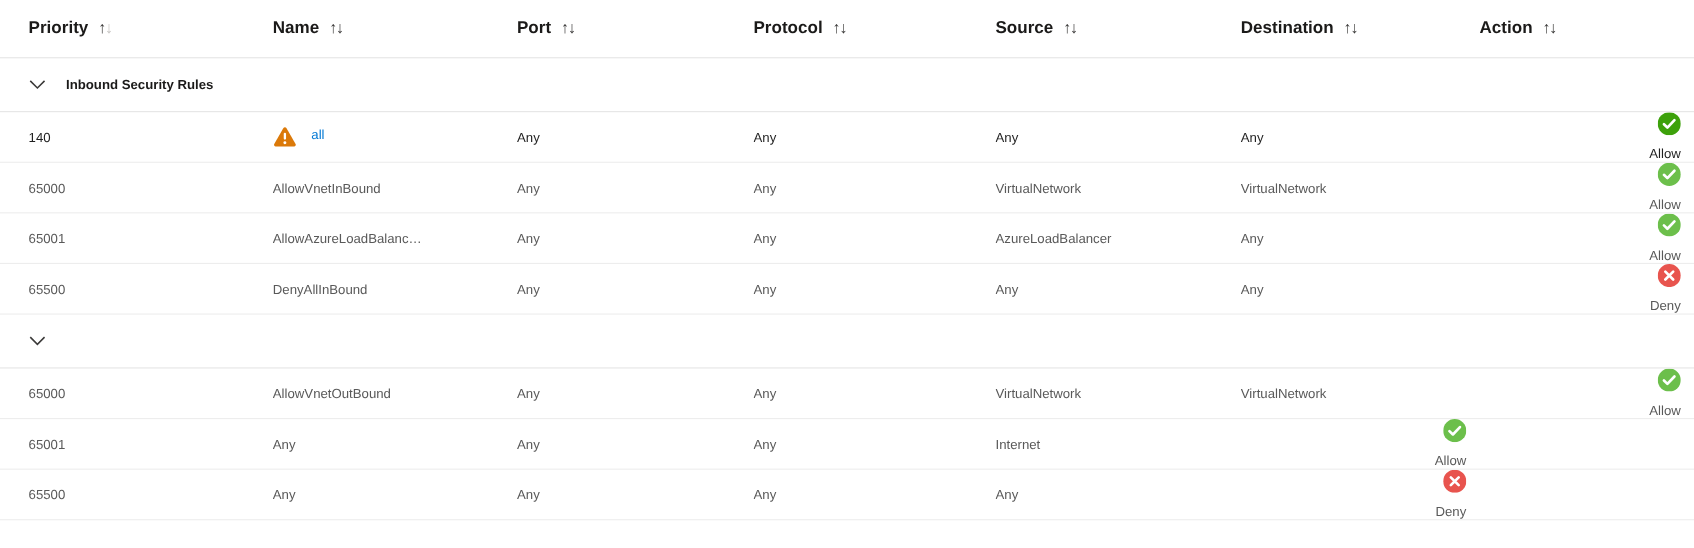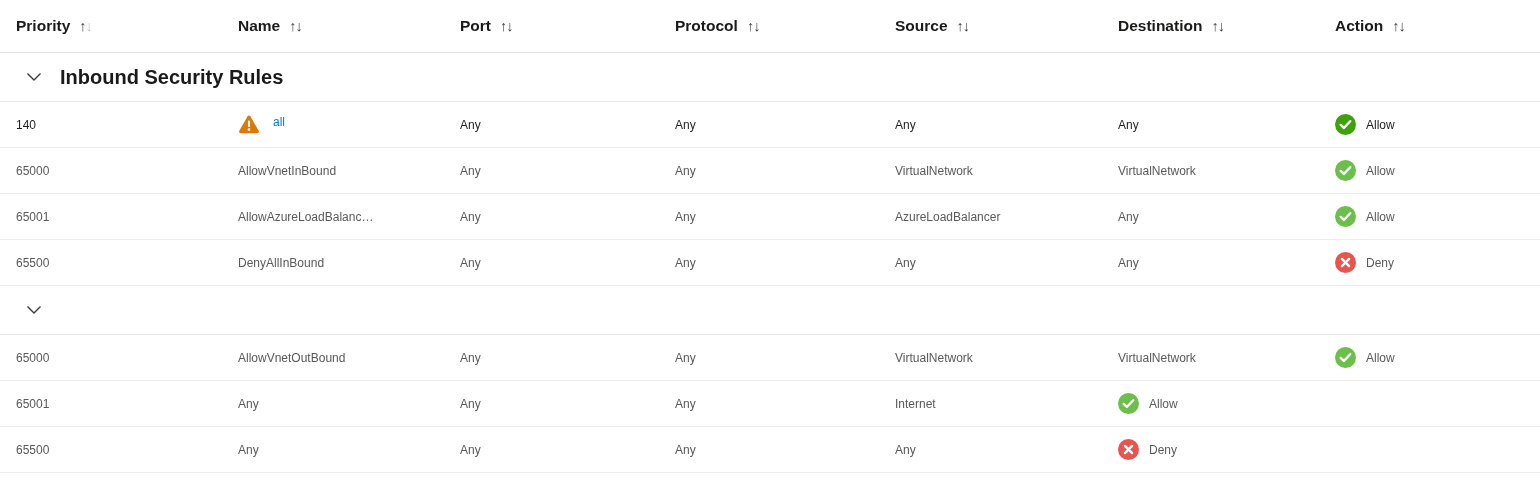--- a/index.html
+++ b/index.html
@@ -3,49 +3,49 @@
 <meta charset="utf-8">
 <style>
   * { box-sizing: border-box; }
   html,body { margin:0; padding:0; background:#ffffff; }
   body { font-family:"Liberation Sans", sans-serif; color:#1b1a19; }
   .table-wrap { width:1540px; height:498px; background:#fff; overflow:hidden; }
 
   .grid-row {
     display:grid;
     grid-template-columns: 222px 222px 215px 220px 223px 217px 195px;
-    padding-left:16px;
+    padding-left:26px;
     align-items:center;
   }
 
   
   .header-row { height:53px; border-bottom:1px solid #e5e5e5; }
   .th { display:flex; align-items:center; gap:9px; cursor:pointer; }
   .th-label { font-weight:700; font-size:15.5px; color:#1b1a19; }
   .sort-arrows { font-size:14.5px; color:#3b3a39; white-space:nowrap; }
   .arrow-up, .arrow-down { display:inline-block; }
   .arrow-down { margin-left:-1px; }
   .arrow-down.dim { color:#c8c6c4; }
 
   
   .group-header { height:49px; display:flex; align-items:center; gap:17px;
     padding-left:26px; border-bottom:1px solid #e5e5e5; cursor:pointer; }
-  .group-title { font-weight:700; font-size:20px; color:#1b1a19; }
+  .group-title { font-weight:700; font-size:12px; color:#1b1a19; }
   .chev { display:flex; align-items:center; width:17px; }
 
   
   .row { height:46px; border-bottom:1px solid #ededed; font-size:12px; color:#595959; }
   .row .cell { overflow:hidden; white-space:nowrap; text-overflow:ellipsis; padding-right:12px; }
   .row.em { color:#1f1f1f; }
 
   .name-cell { display:flex; align-items:flex-start; gap:13px; }
   .link { color:#0078d4; text-decoration:none; cursor:pointer; }
   .warn { display:flex; align-items:center; }
 
-  .action-cell { display:flex; align-items:center; gap:10px; }
+  .action-cell { display:flex; align-items:flex-end; gap:10px;flex-direction:column; }
   .status-icon { display:flex; align-items:center; }
   .icon-allow { color:#6cbf4b; }
   .row.em .icon-allow { color:#3da10b; }
   .icon-deny { color:#e8544e; }
 </style>
 </head>
 <body>
 
 <div class="table-wrap">
 

